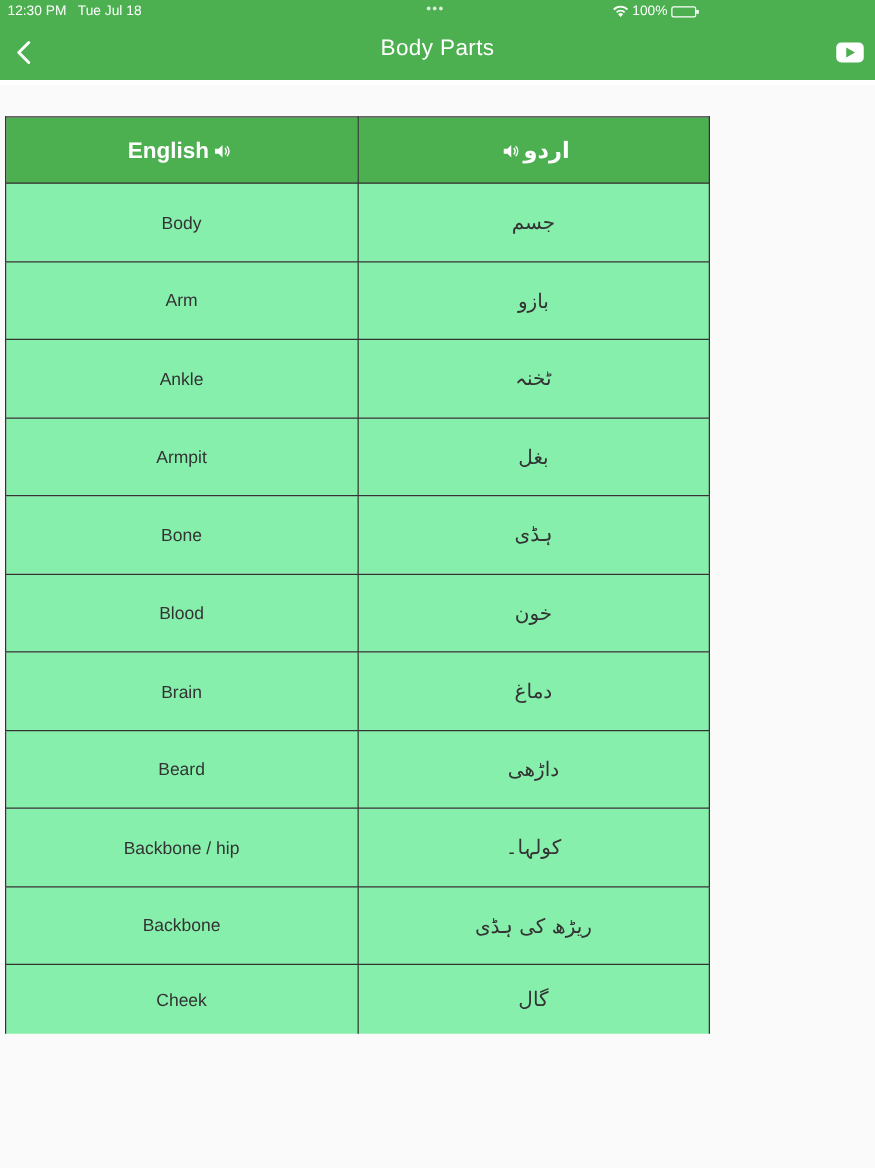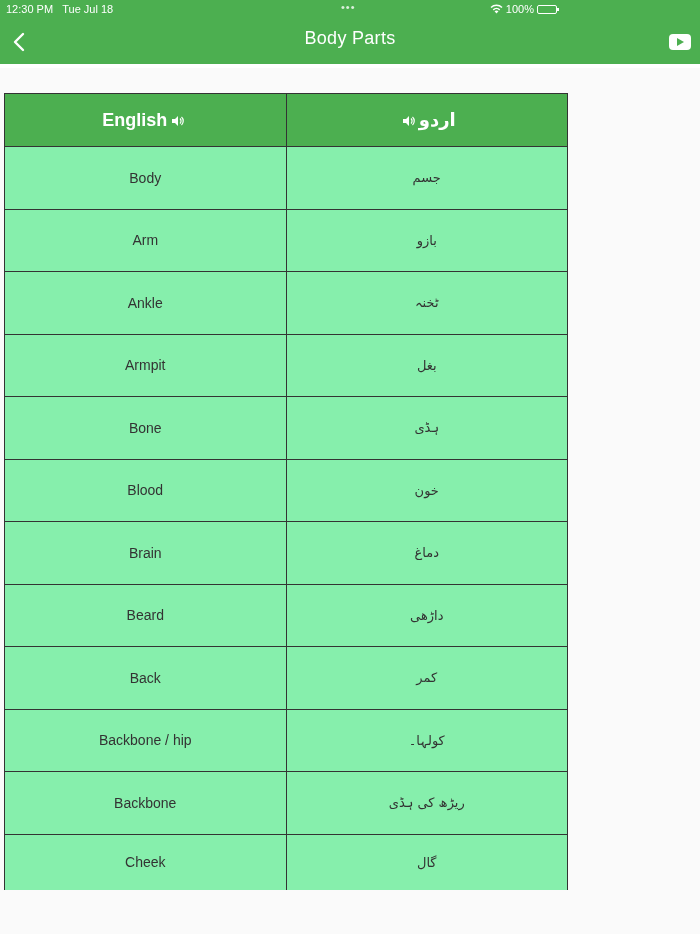--- a/index.html
+++ b/index.html
@@ -14,21 +14,21 @@
   .battery:after{content:"";position:absolute;right:-3px;top:2px;width:2px;height:3px;background:#fff;}
   .title{position:absolute;top:28px;left:0;width:700px;text-align:center;font-size:18px;letter-spacing:.3px;}
   .back{position:absolute;left:10px;top:30px;width:20px;height:24px;cursor:pointer;}
   .yt{position:absolute;right:9px;top:34px;width:22px;height:16px;background:#fff;border-radius:4px;cursor:pointer;}
   .yt:after{content:"";position:absolute;left:8px;top:4px;border-left:7px solid #4caf50;border-top:4px solid transparent;border-bottom:4px solid transparent;}
   .sep{position:absolute;left:0;top:64px;width:700px;height:4px;background:#fff;}
   table{position:absolute;left:4px;top:69px;width:564px;border-collapse:collapse;table-layout:fixed;margin-top:24px;}
   th,td{border:1px solid #333;text-align:center;}
   th{background:#4caf50;color:#fff;height:50px;font-size:18px;font-weight:bold;}
   td{height:59.5px;font-size:14px;color:#333;background:#86efac;}
-  td.ur{font-family:"DejaVu Sans",sans-serif;font-size:13px;}
+  td.ur{font-family:"DejaVu Sans",sans-serif;font-size:16px;}
   tr.last td{border-bottom:none;height:53px;vertical-align:middle;}
   .spk{display:inline-block;vertical-align:middle;margin:0 4px;}
 </style>
 </head>
 <body>
 
 <div class="appbar">
   <div class="status">
     <span class="time"><span>12:30 PM</span>&nbsp;&nbsp;&nbsp;<span>Tue Jul 18</span></span>
     <span class="dots">•••</span>
@@ -90,24 +90,20 @@
       </tr>
     <tr>
         <td>Brain</td>
         <td class="ur" dir="rtl">دماغ</td>
       </tr>
     <tr>
         <td>Beard</td>
         <td class="ur" dir="rtl">داڑھی</td>
       </tr>
     <tr>
-        <td>Back</td>
-        <td class="ur" dir="rtl">کمر</td>
-      </tr>
-    <tr>
         <td>Backbone / hip</td>
         <td class="ur" dir="rtl">کولہا۔</td>
       </tr>
     <tr>
         <td>Backbone</td>
         <td class="ur" dir="rtl">ریڑھ کی ہڈی</td>
       </tr>
     <tr class="last">
         <td>Cheek</td>
         <td class="ur" dir="rtl">گال</td>

